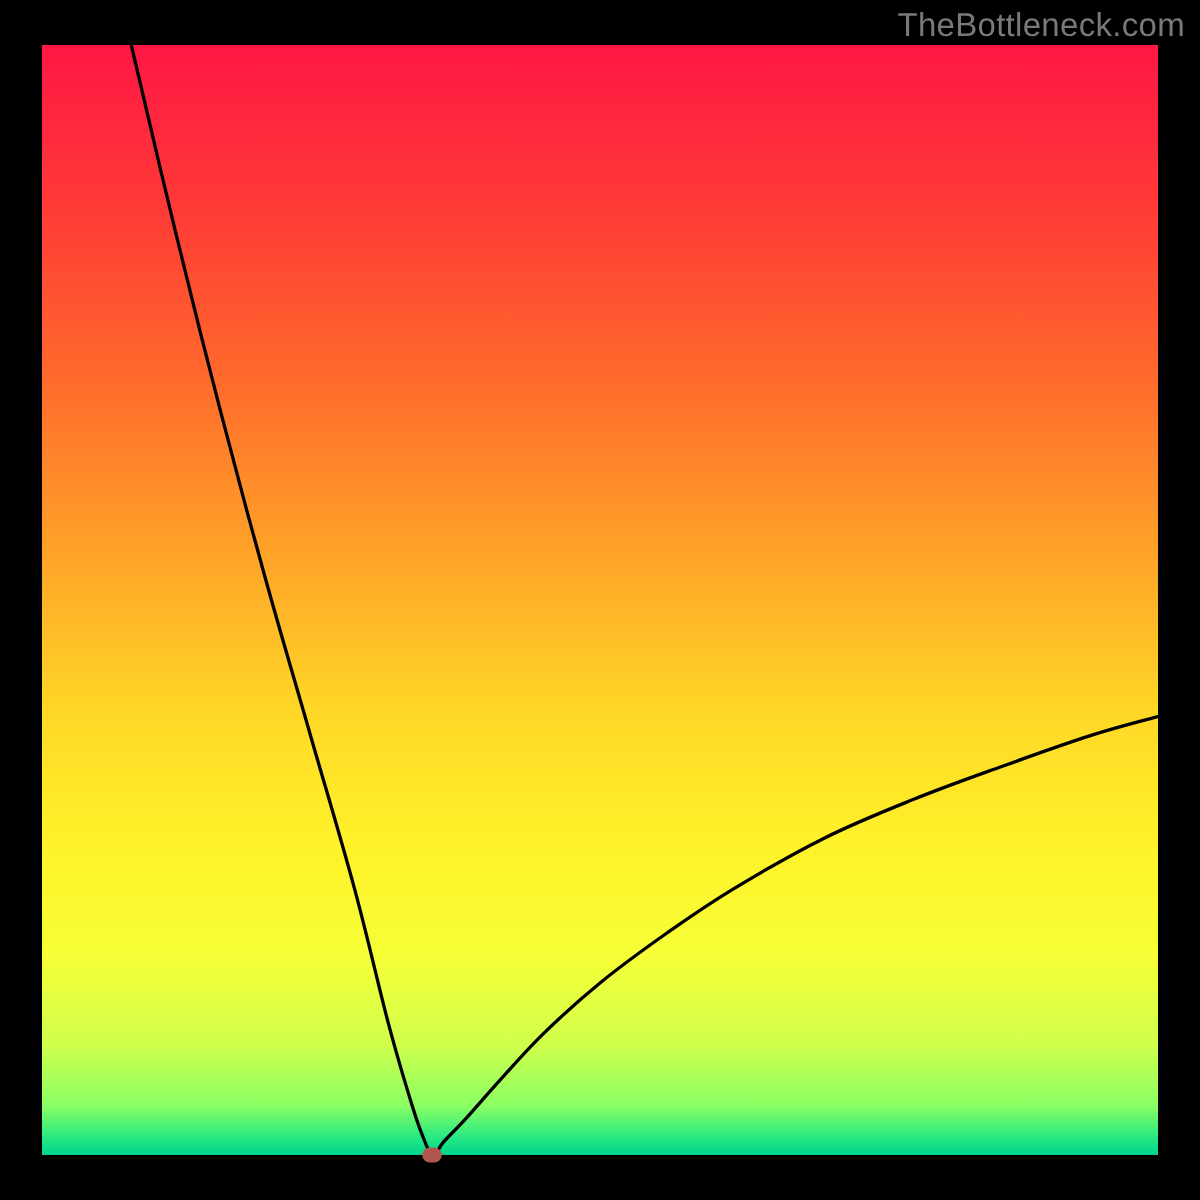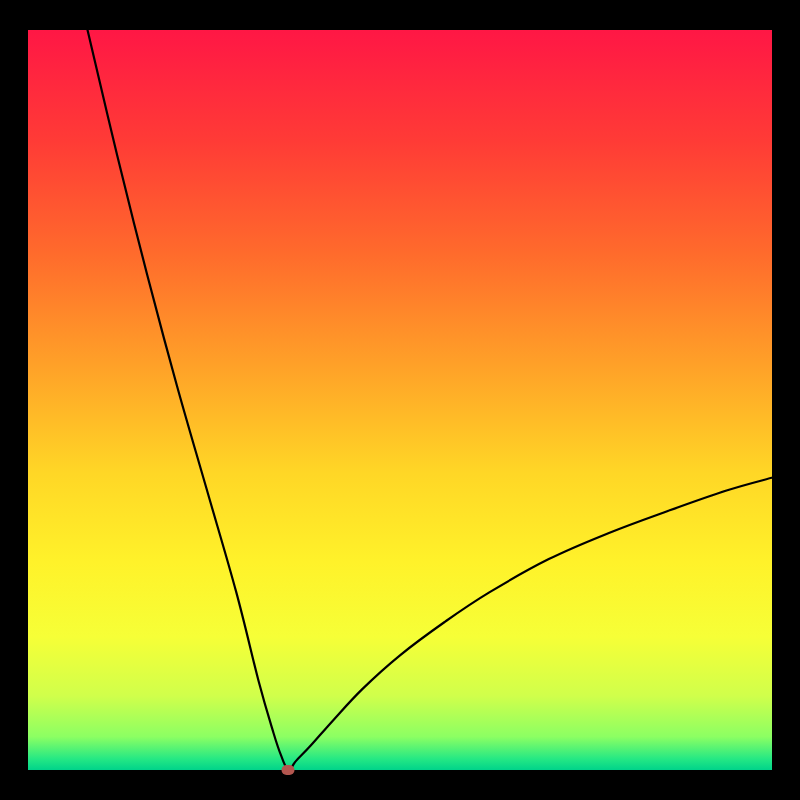--- a/index.html
+++ b/index.html
@@ -49,20 +49,21 @@
     border-radius: 5px;
     transform: translate(-50%, -50%);
     z-index: 4;
   }
 </style>
 </head>
 <body>
 
 <div class="stage">
 
+  <div class="watermark">TheBottleneck.com</div>
 
   <div class="plot-frame" id="plot-frame">
     <svg id="plot-svg" viewBox="0 0 744 740" preserveAspectRatio="none">
       <defs>
         <linearGradient id="bgGrad" x1="0" y1="0" x2="0" y2="1">
             <stop offset="0.00%" stop-color="#ff1745"></stop>
             <stop offset="15.00%" stop-color="#ff3b36"></stop>
             <stop offset="30.00%" stop-color="#ff6a2c"></stop>
             <stop offset="45.00%" stop-color="#ffa028"></stop>
             <stop offset="60.00%" stop-color="#ffd726"></stop>

